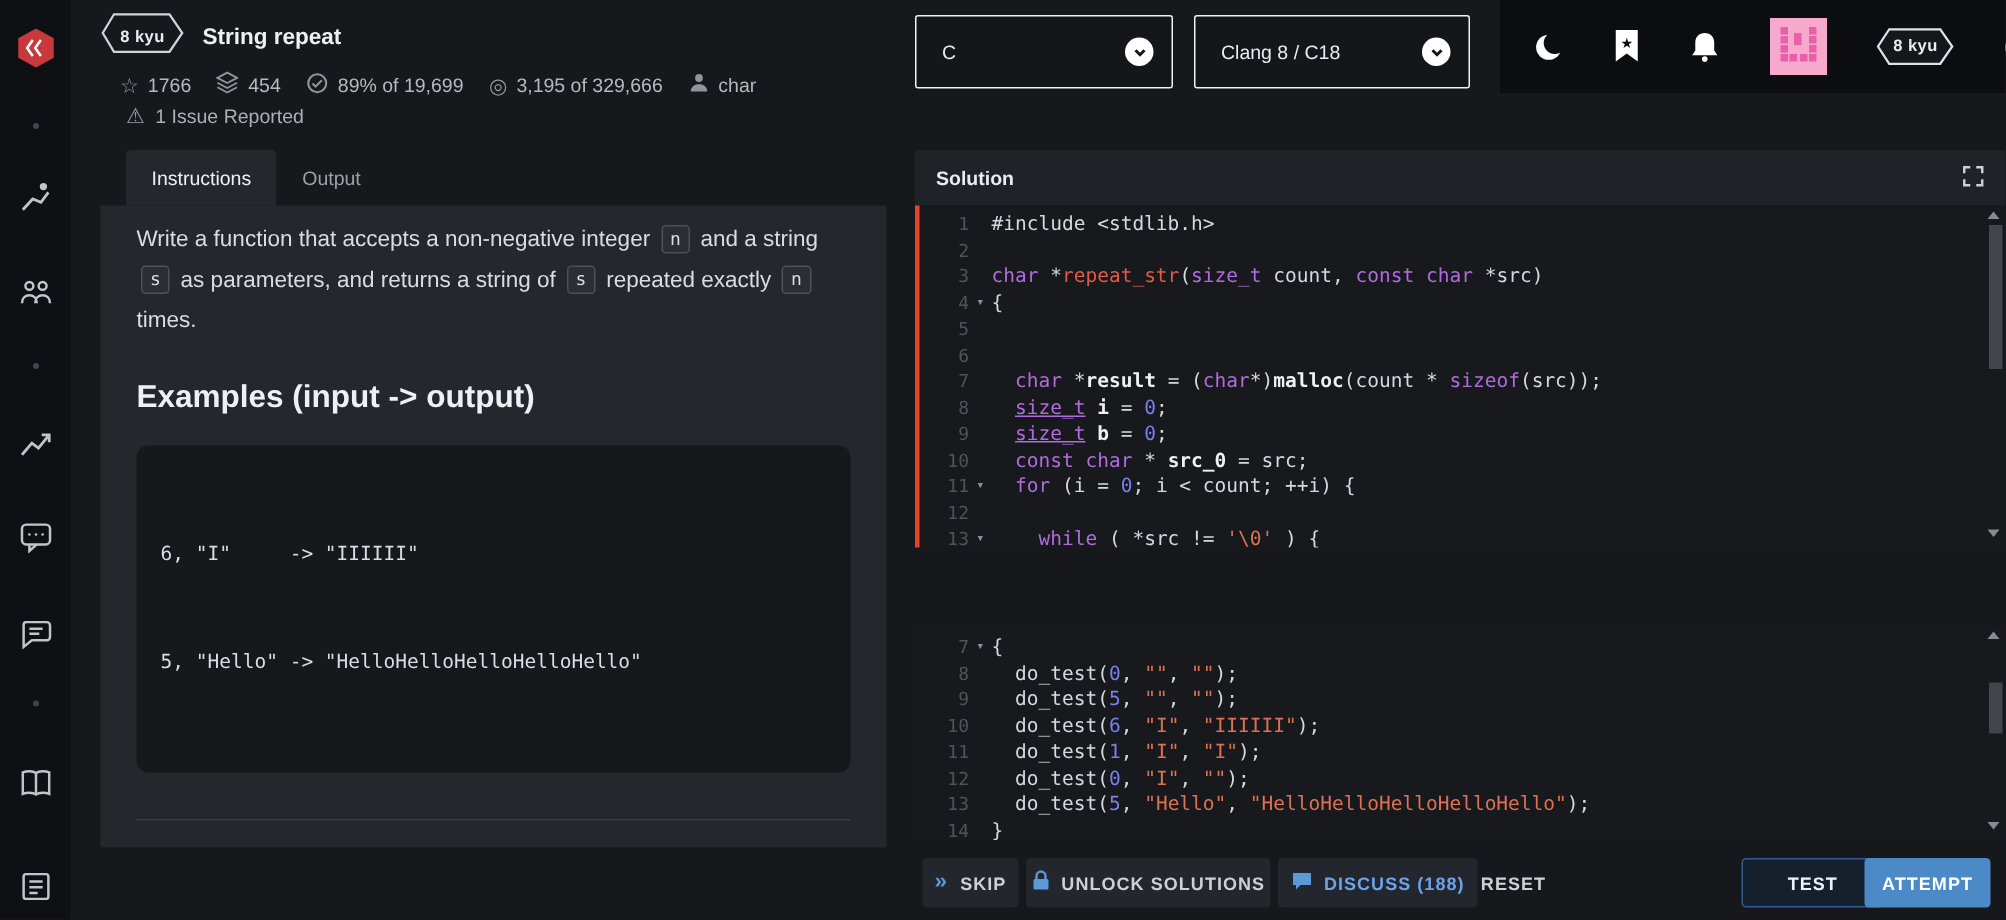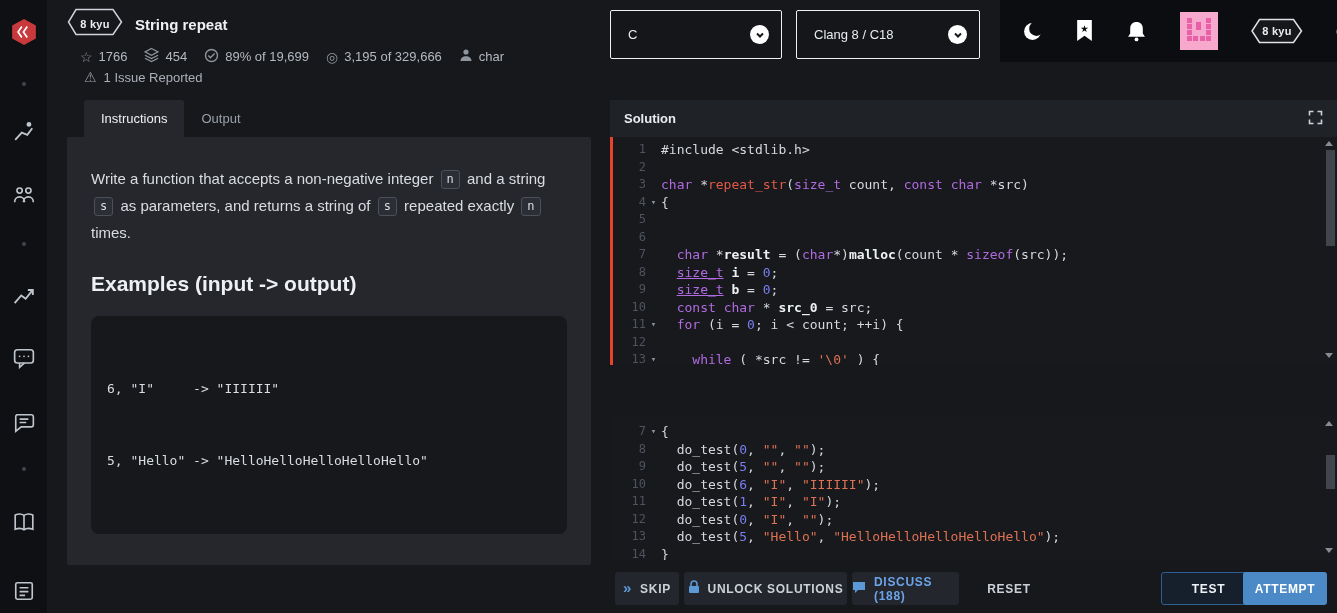--- a/index.html
+++ b/index.html
@@ -22,21 +22,21 @@
   .stat{display:flex;align-items:center;gap:6px}
   .sglyph{color:#8f959d;font-size:14px;line-height:1}
   .issue{position:absolute;left:84px;top:69px;display:flex;align-items:center;gap:7px;
     font-size:13px;color:#aab0b8}
   .warnglyph{color:#9aa0a8;font-size:14px}
 
   
   .tabs{position:absolute;left:84px;top:100px;display:flex;height:37px}
   .tab{padding:0 17px;display:flex;align-items:center;font-size:13px;color:#9aa1aa;cursor:pointer}
   .tab.active{background:#25272d;color:#eef1f4;border-radius:3px 3px 0 0}
-  .ipanel{position:absolute;left:67px;top:137px;width:524px;height:428px;background:#25272d;border-radius:0 2px 2px 2px;padding:28px 24px;overflow:hidden}
+  .ipanel{position:absolute;left:67px;top:137px;width:524px;height:428px;background:#25272d;border-radius:0 2px 2px 2px;padding:9px 24px;overflow:hidden}
   .desc{font-size:15px;line-height:27px;color:#d9dce0;max-width:478px}
   .tk-chip{display:inline-block;background:#2b2e35;border:1px solid #4b5059;border-radius:3px;
     font-family:"DejaVu Sans Mono",monospace;font-size:12px;line-height:17px;padding:0 5px;margin:0 3px;color:#d9dce0;vertical-align:1px}
   .exh{margin-top:26px;font-size:21px;font-weight:700;color:#eef1f4}
   .expre{margin-top:20px;background:#17181c;border-radius:8px;padding:13px 16px;
     font-family:"DejaVu Sans Mono",monospace;font-size:13px;line-height:24px;color:#d9dce0;white-space:pre}
   .divider{margin-top:31px;border-top:1px solid #3a3e45}
   .watermark{position:absolute;right:0;top:330px;width:177px;height:50px;background:#45484f;
     display:flex;align-items:center;justify-content:center;gap:8px}
   .wmtext{font-size:21px;font-weight:700;color:#fff;letter-spacing:.3px}
@@ -332,21 +332,21 @@
       <span class="skipglyph">»</span>
       <span>SKIP</span>
     </div>
     <div class="act-btn" style="left:74px;width:163px">
       <span><svg width="12" height="14" viewBox="0 0 12 14">
             <path d="M3 6 V4 a3 3 0 0 1 6 0 V6" stroke="#5b9ad6" stroke-width="1.6" fill="none"></path>
             <rect x="1" y="6" width="10" height="7" rx="1" fill="#5b9ad6"></rect>
           </svg></span>
       <span>UNLOCK SOLUTIONS</span>
     </div>
-    <div class="act-btn btn-discuss" style="left:242px;width:107px">
+    <div class="act-btn btn-discuss" style="left:242px;width:133px">
       <span><svg width="14" height="13" viewBox="0 0 14 13">
             <path d="M1 1 h12 v8 h-7 l-3 3 v-3 h-2 z" fill="#5b9ad6"></path>
           </svg></span>
       <span>DISCUSS (188)</span>
     </div>
     <div class="act-btn btn-reset" style="left:372px;width:54px">
       <span>RESET</span>
     </div>
     <div class="act-btn btn-test" style="left:551px;width:95px">
       <span>TEST</span>

